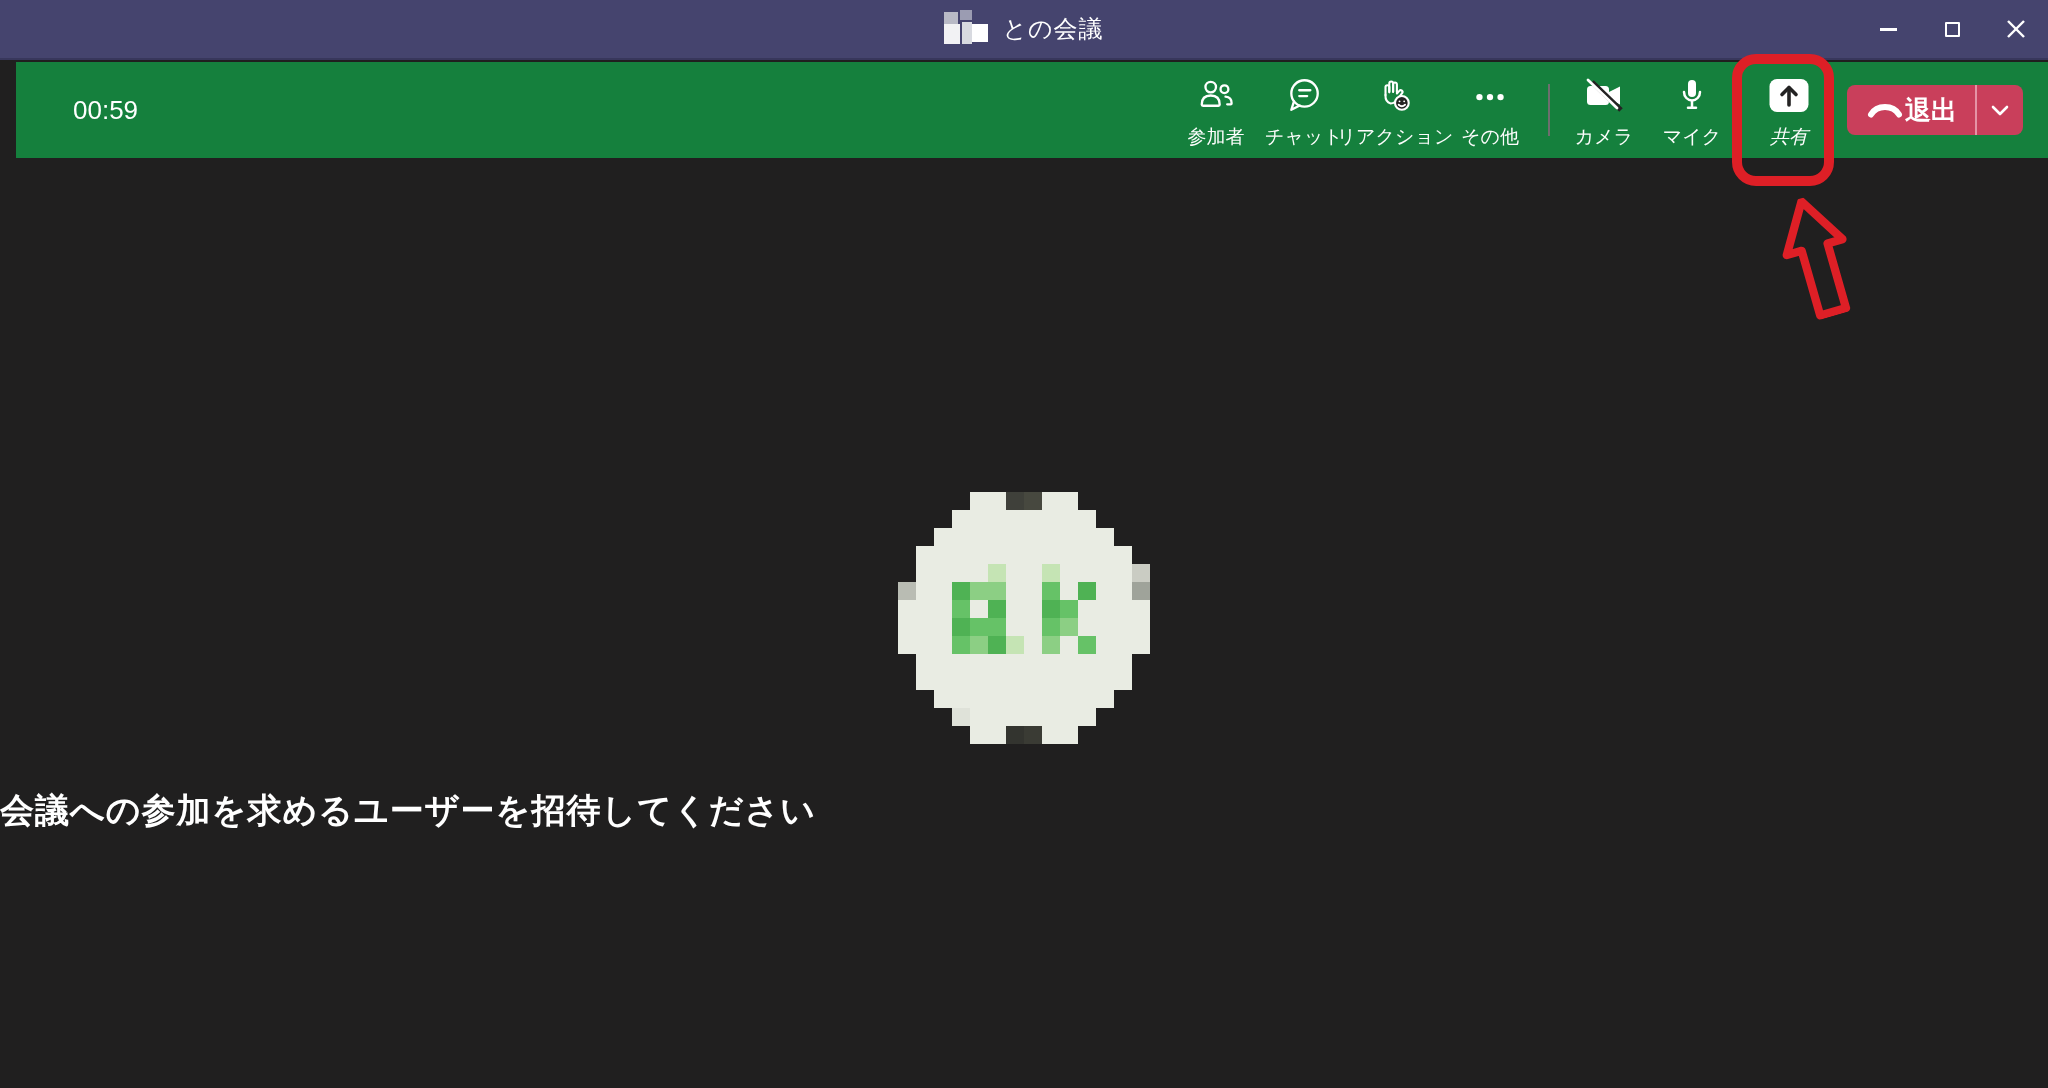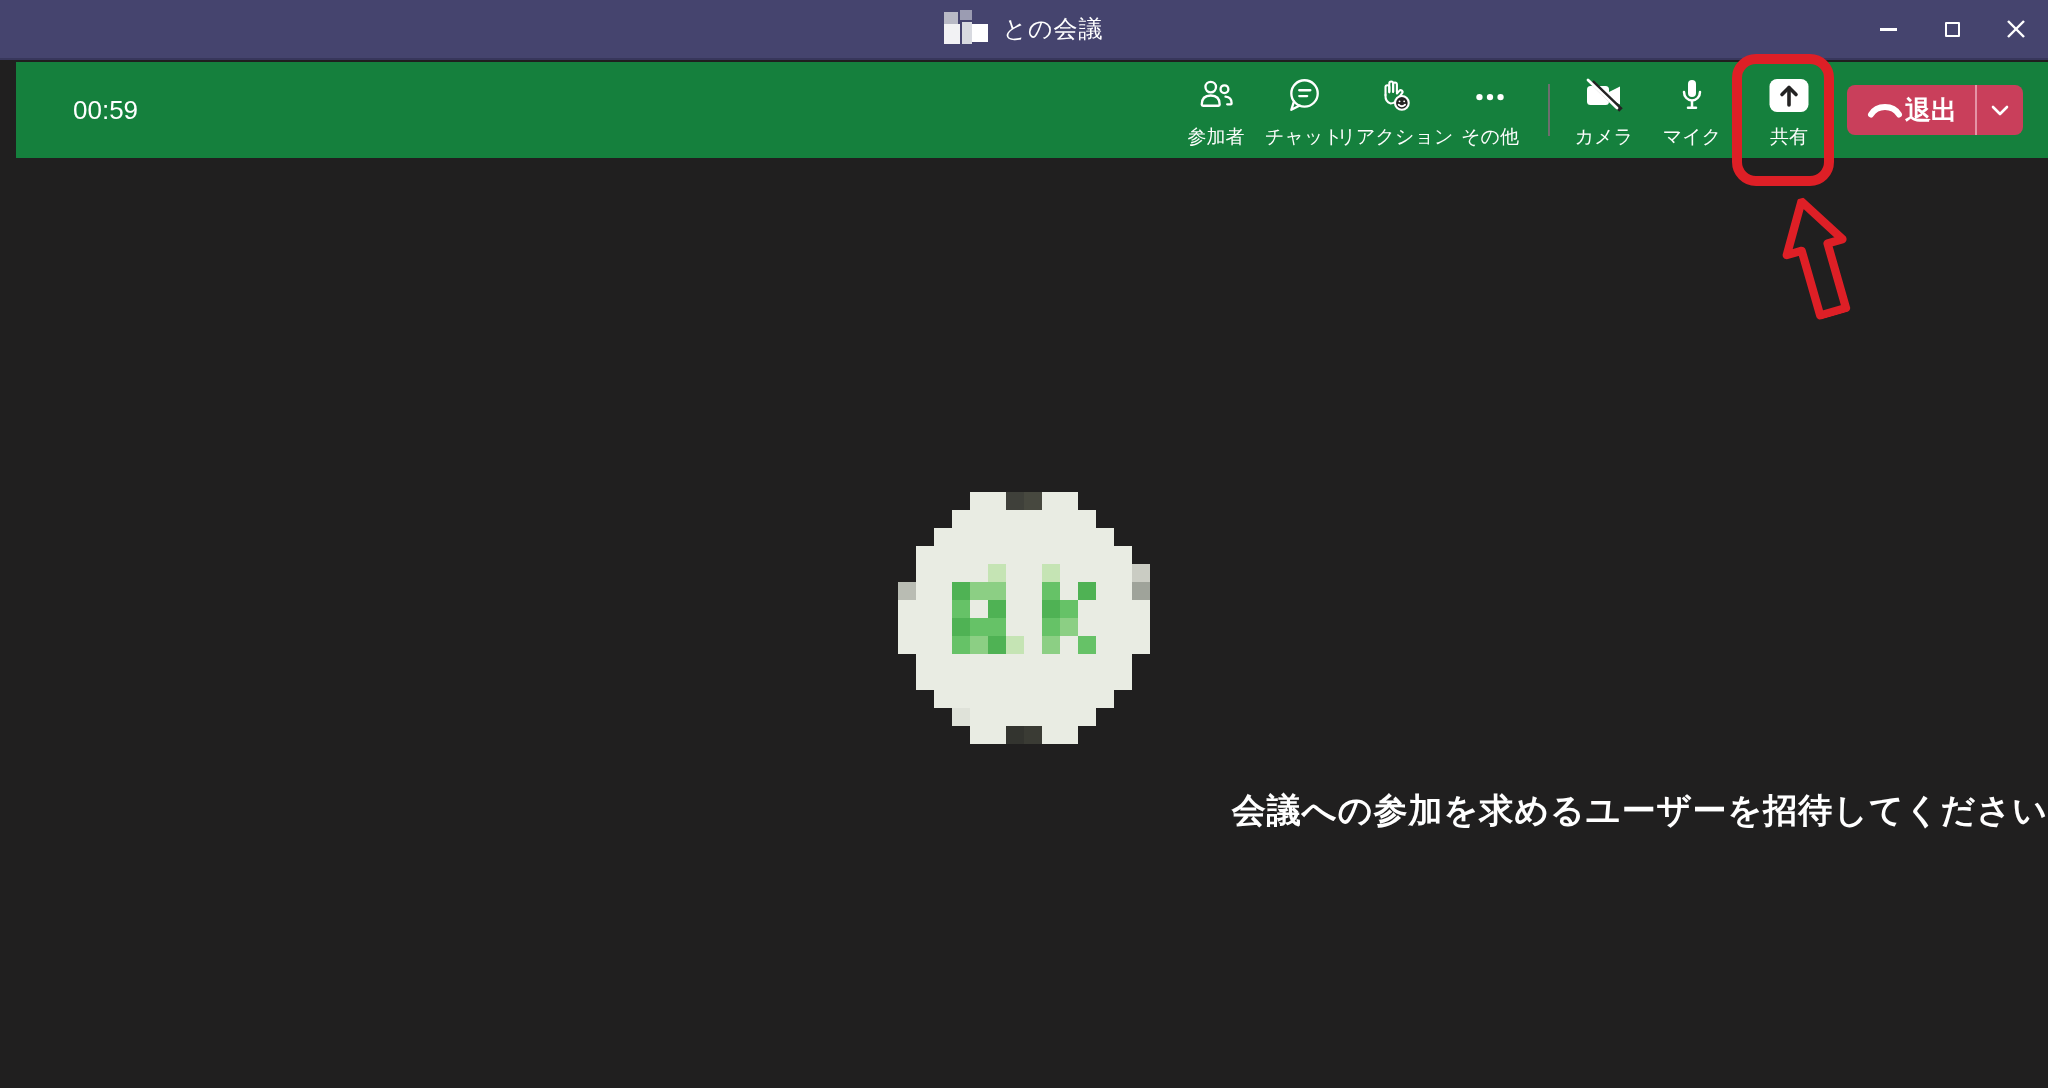--- a/index.html
+++ b/index.html
@@ -33,21 +33,21 @@
     background:#15803d; display:flex; align-items:center;
   }
   .timer { color:#ffffff; font-size:26px; margin-left:57px; }
   .tb-spacer { flex:1; }
   .tool {
     width:88px; height:80px; display:flex; flex-direction:column;
     align-items:center; justify-content:center; gap:13px; color:#fff;
   }
   .tool.wide  { width:94px; }
   .tool.wider { width:96px; }
-  .tool.share-tool { width:98px; margin-left:4px; }
+  .tool.share-tool { width:98px; margin-left:4px;font-style:italic; }
   .tool-icon { height:40px; display:flex; align-items:flex-end; justify-content:center; }
   .tool-label { font-size:19px; line-height:1; color:#fdfdfd; white-space:nowrap; }
   .vdivider { width:2px; height:52px; background:#6e6e6e; margin:0 10px; align-self:center; }
 
   .leave-btn {
     margin-left:9px; margin-right:41px;
     width:176px; height:50px; border-radius:8px; background:#c93f5b;
     display:flex; align-items:stretch; overflow:hidden; color:#fff;
   }
   .leave-main { flex:1; display:flex; align-items:center; justify-content:center; }
@@ -61,21 +61,21 @@
     border:10px solid #de1f26; border-radius:24px; pointer-events:none; z-index:10;
   }
   .annotation-arrow { position:absolute; left:1782px; top:196px; z-index:10;
     transform:rotate(-16deg); pointer-events:none; }
 
   
   .stage { position:absolute; left:0; top:158px; width:100%; height:930px; background:#201f1f; }
   .avatar { position:absolute; left:898px; top:334px; width:252px; height:252px; }
   .invite-text {
     position:absolute; left:0; top:630px; width:100%;
-    text-align:right; color:#ffffff; font-size:34px; font-weight:bold; letter-spacing:1px;
+    text-align:left; color:#ffffff; font-size:34px; font-weight:bold; letter-spacing:1px;
   }
 </style>
 </head>
 <body>
 
 <div id="app">
 
   <div class="titlebar">
     <div class="title-group">
       <div class="pixel-blob">

